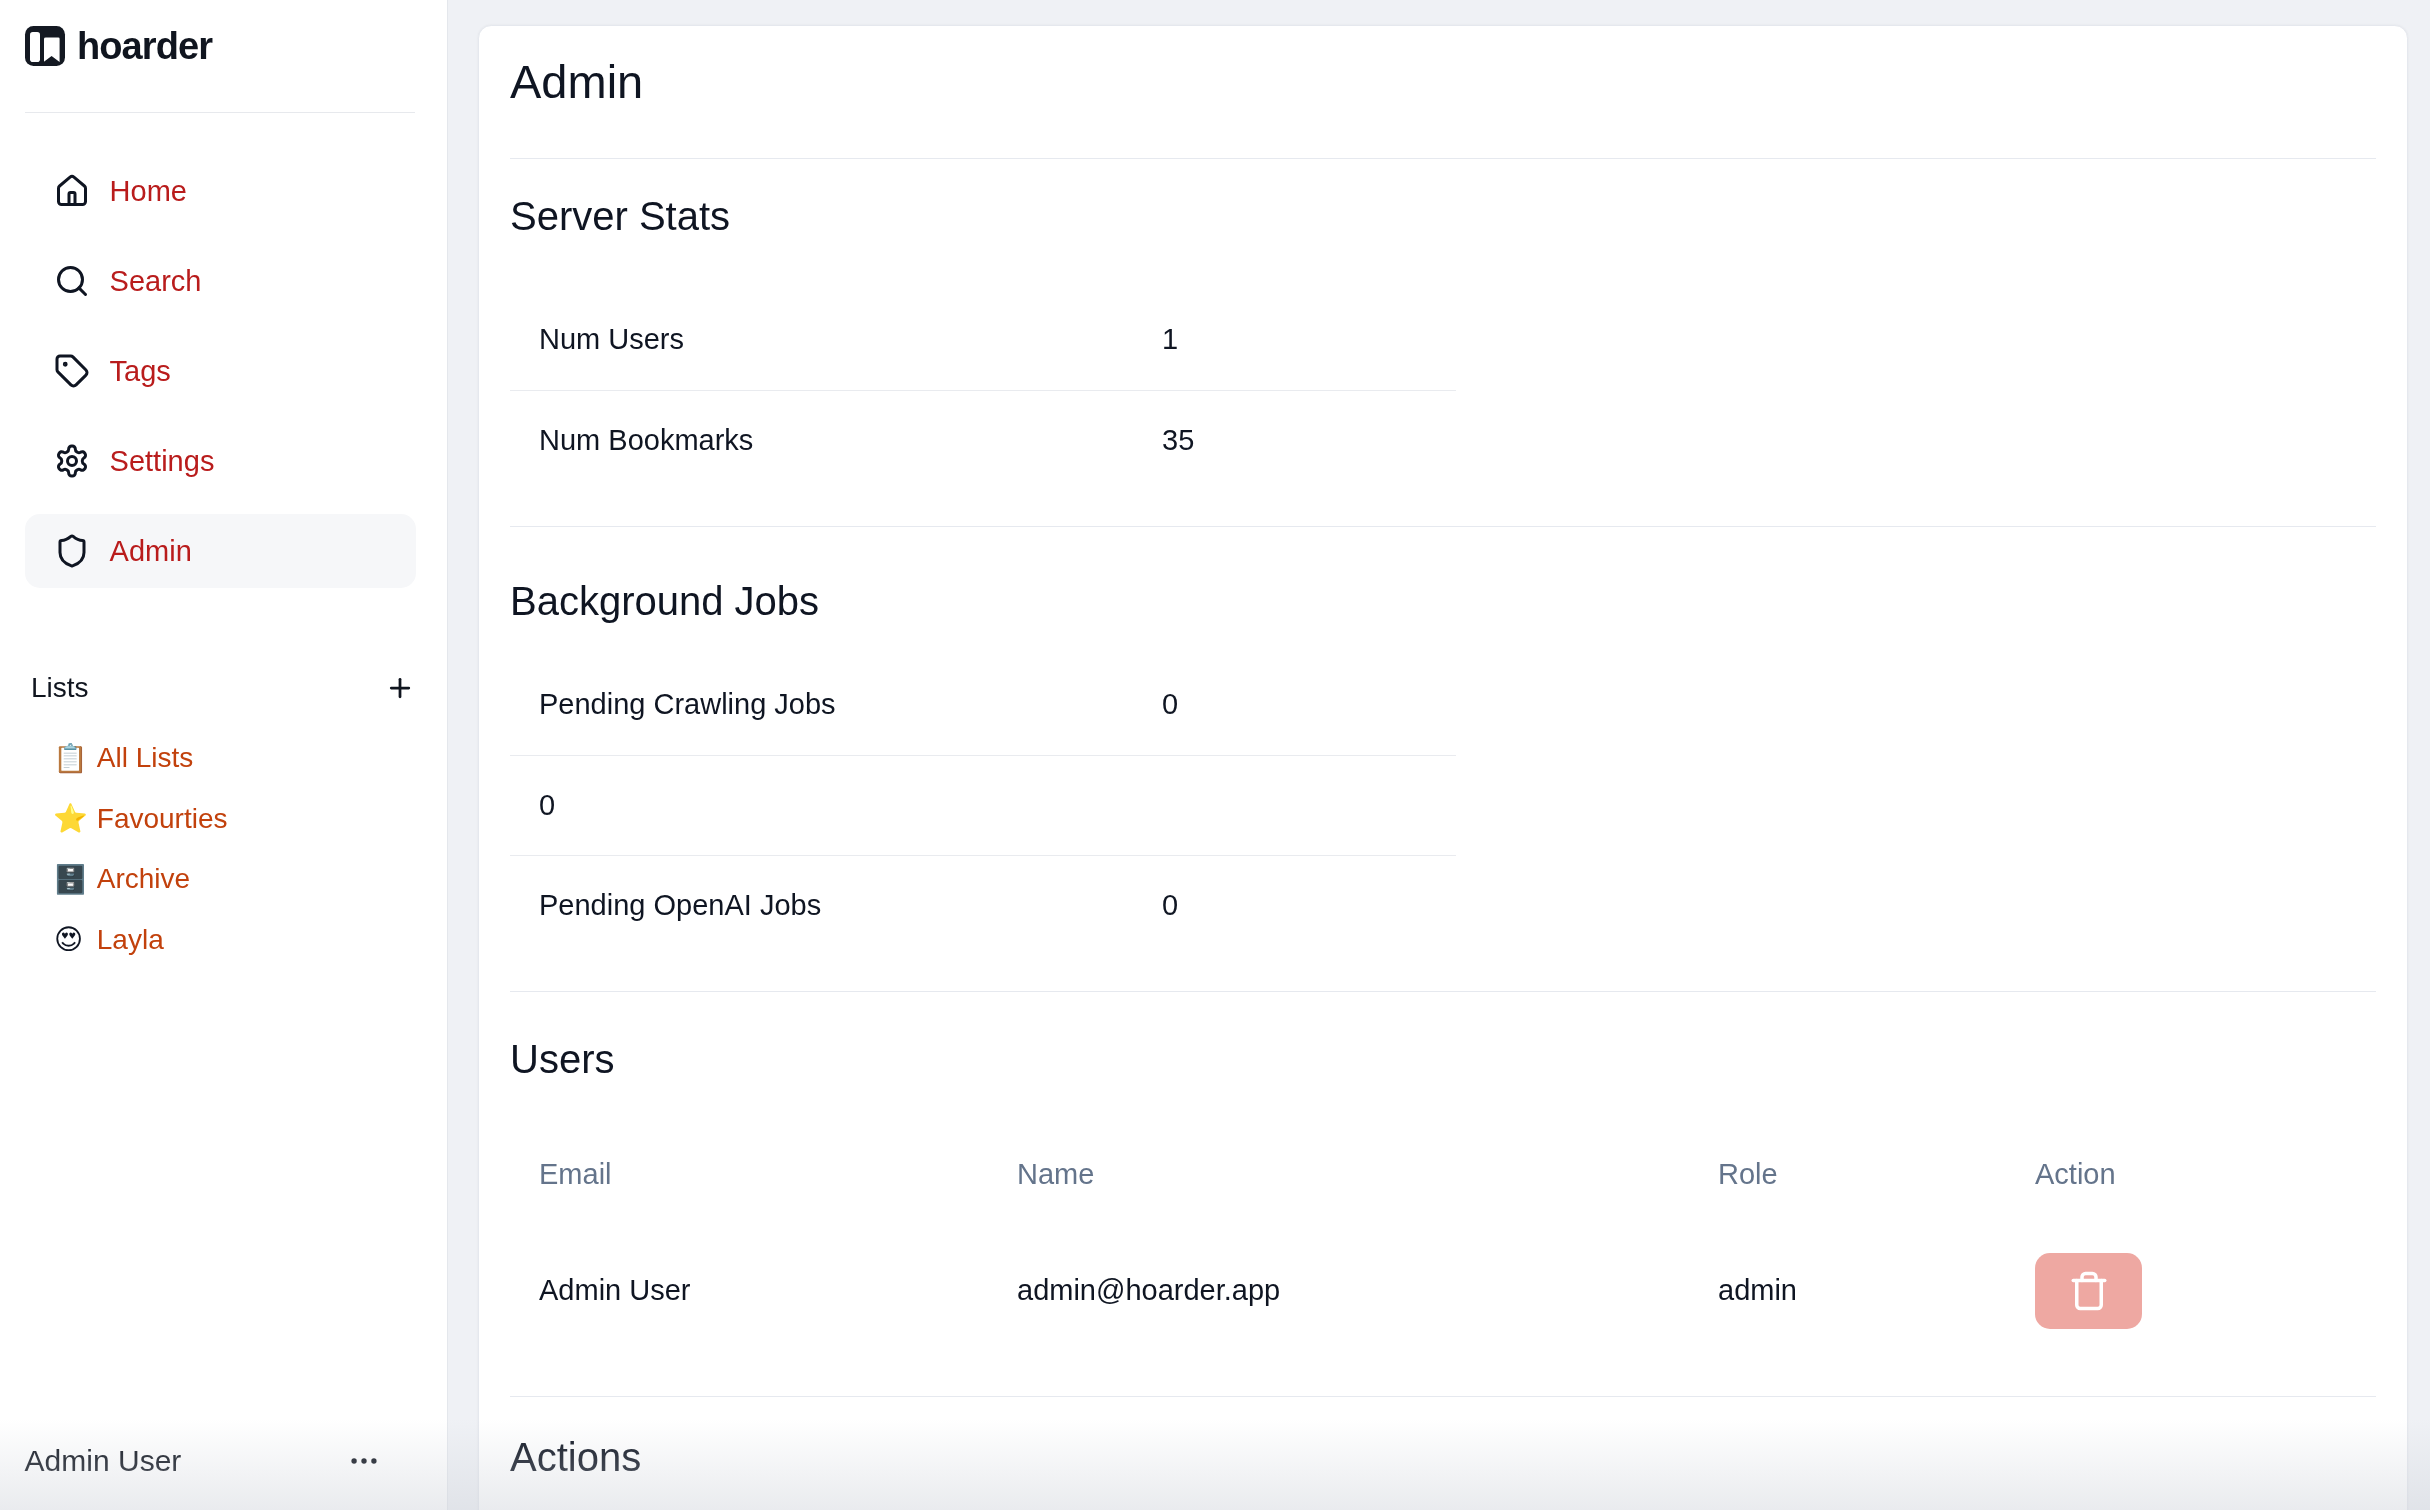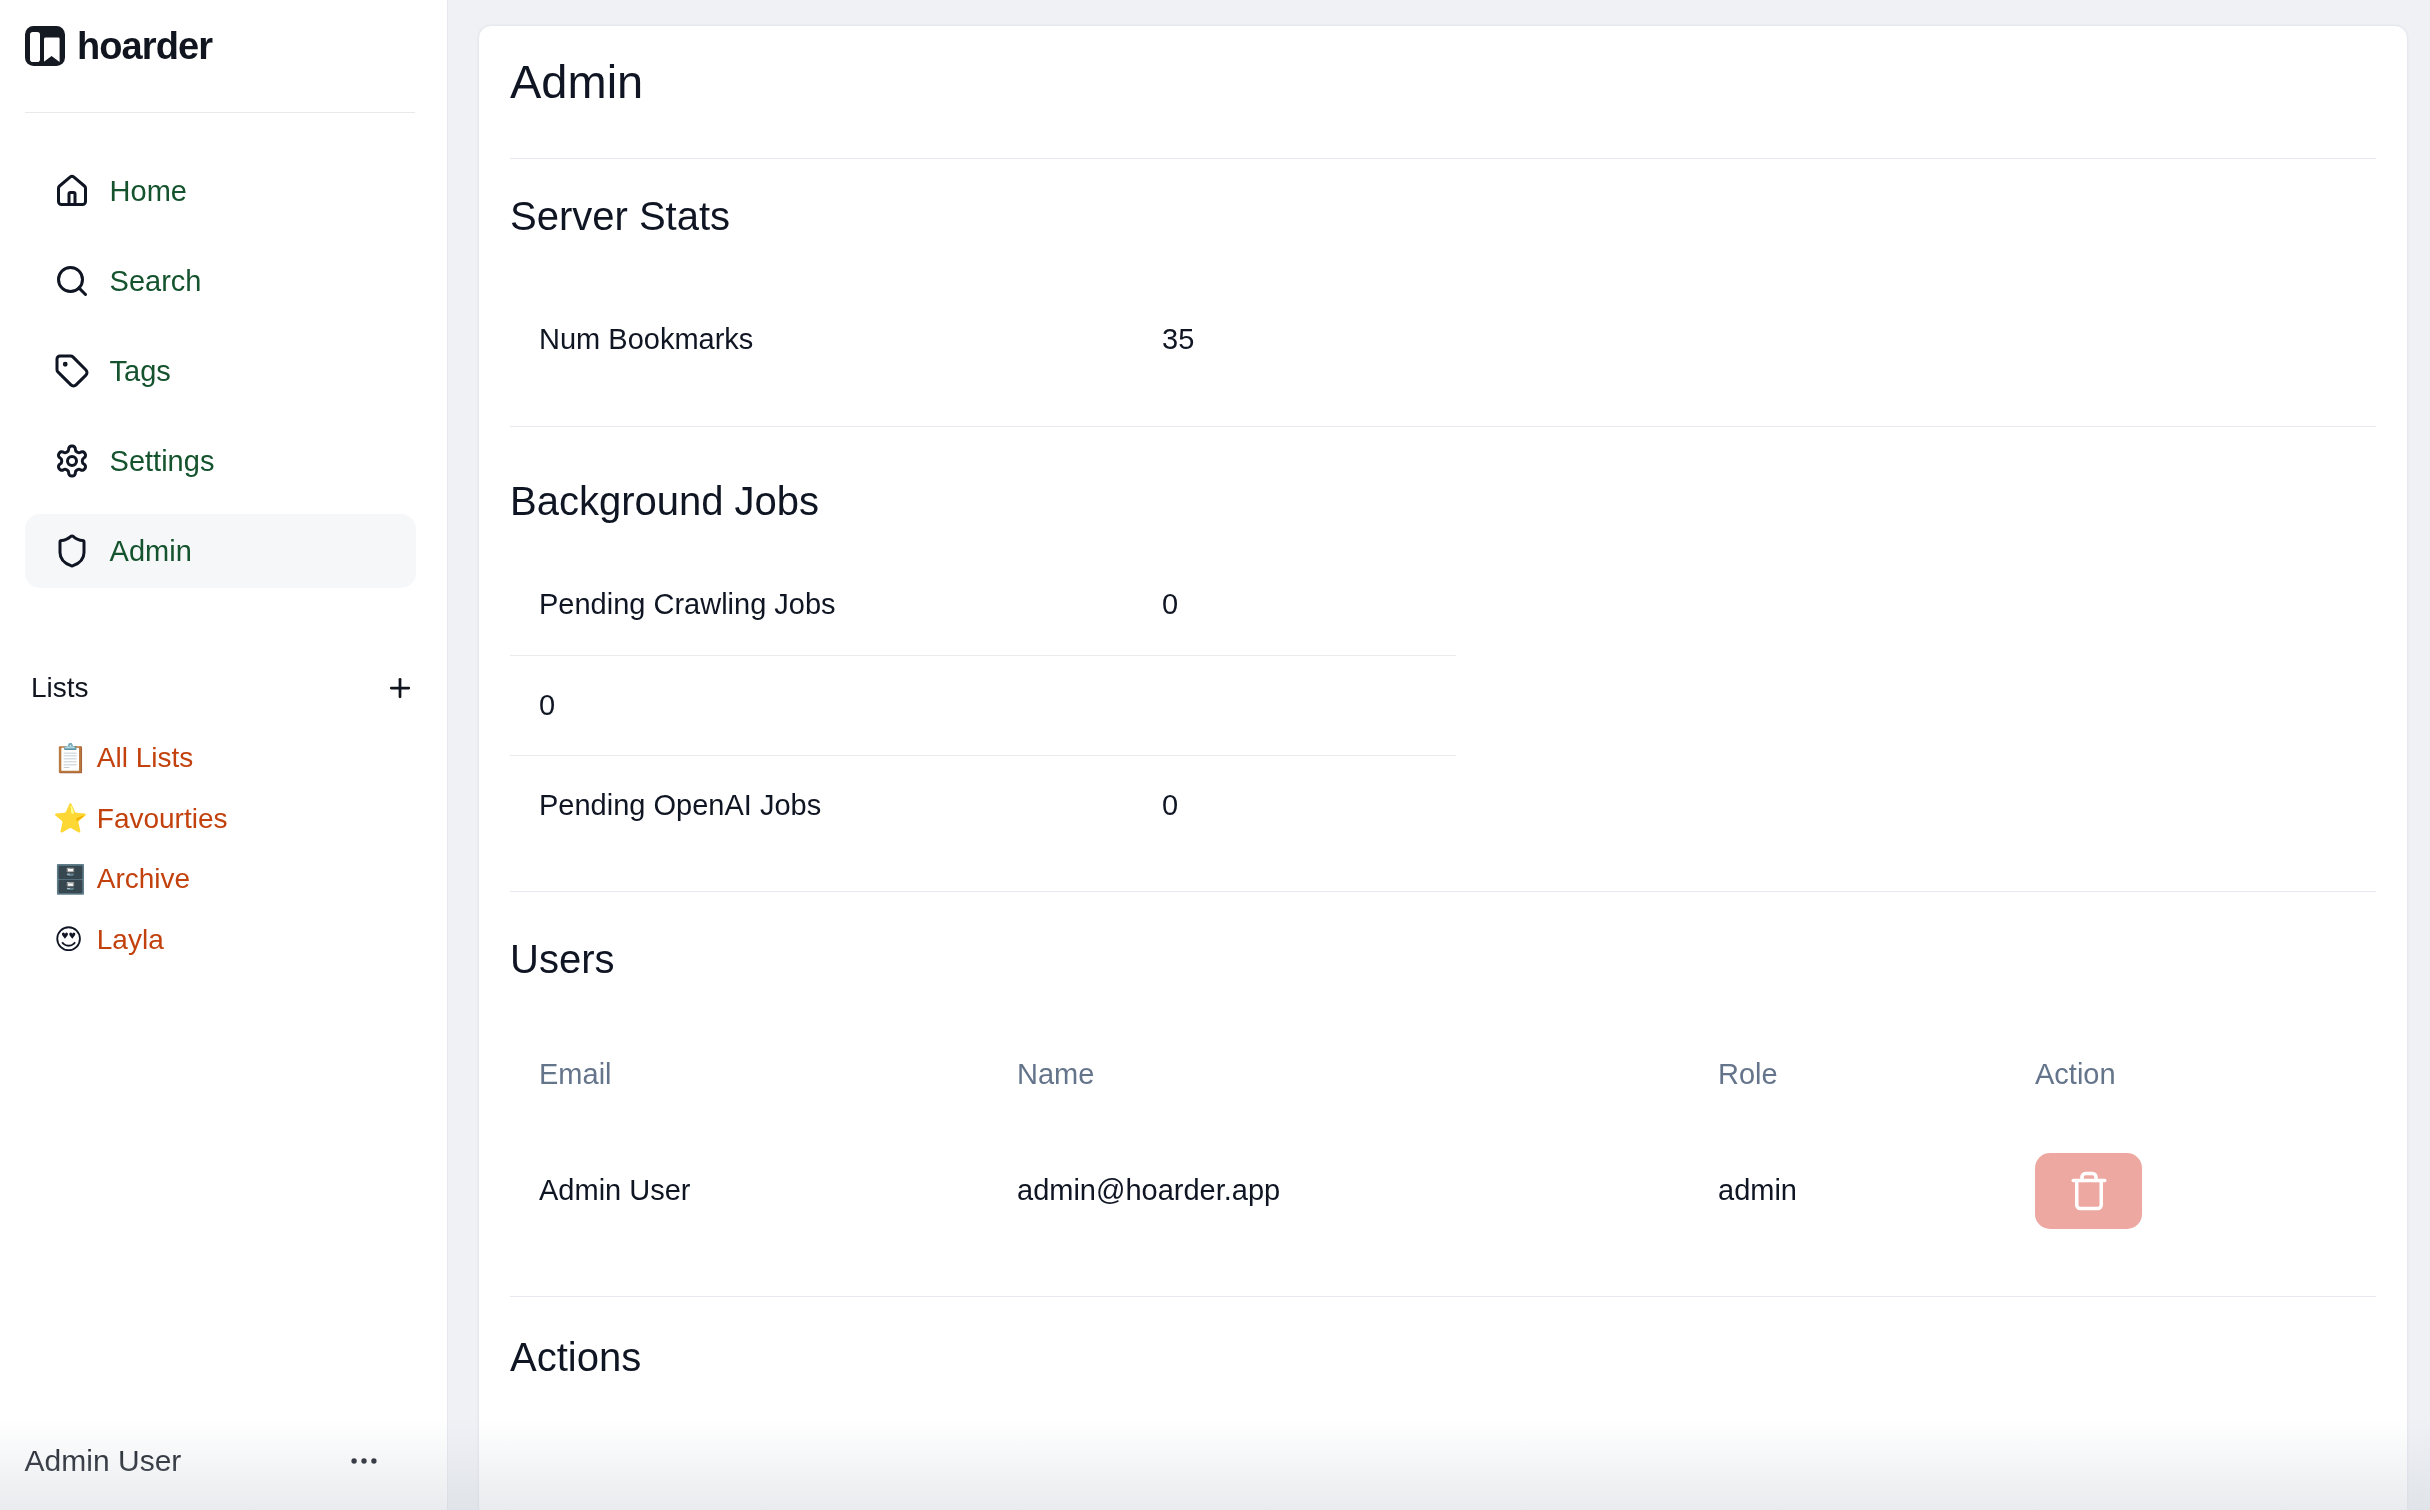--- a/index.html
+++ b/index.html
@@ -37,21 +37,21 @@
   .side-divider { border:none; border-top:1.4px solid #e7e9ed; margin:44px 32px 0 24.6px; }
 
   .nav { margin:41px 24.6px 0; }
   .nav-item {
     width:391px; height:74px; border-radius:15px;
     display:flex; align-items:center; gap:20px; padding:0 0 0 29px;
     margin-bottom:16px; cursor:pointer;
   }
   .nav-item.active { background:#f6f7f9; }
   .nav-item svg { width:36px; height:36px; flex:none; }
-  .nav-label { font-size:29px; font-weight:500; color:#14532d; }
+  .nav-label { font-size:29px; font-weight:500; color:#b91c1c; }
 
   .lists-header {
     margin:81px 32px 0 31px; height:38px;
     display:flex; align-items:center; justify-content:space-between;
   }
   .lists-title { font-size:28px; font-weight:400; color:#10151f; }
   .lists-header svg { width:30px; height:30px; }
 
   .list-items { margin:24.6px 24.6px 0; }
   .list-item {
@@ -215,20 +215,24 @@
   </aside>
 
   <main class="main">
     <div class="card">
 
       <h1 class="page-title">Admin</h1>
       <hr class="rule under-title">
 
       <h2 class="section-title t-server">Server Stats</h2>
       <div class="stat-table">
+        <div class="stat-row">
+          <span class="stat-cell">Num Users</span>
+          <span class="stat-cell">1</span>
+        </div>
         <div class="stat-row">
           <span class="stat-cell">Num Bookmarks</span>
           <span class="stat-cell">35</span>
         </div>
       </div>
       <hr class="rule sect-a">
 
       <h2 class="section-title t-jobs">Background Jobs</h2>
       <div class="stat-table jobs">
         <div class="stat-row">

